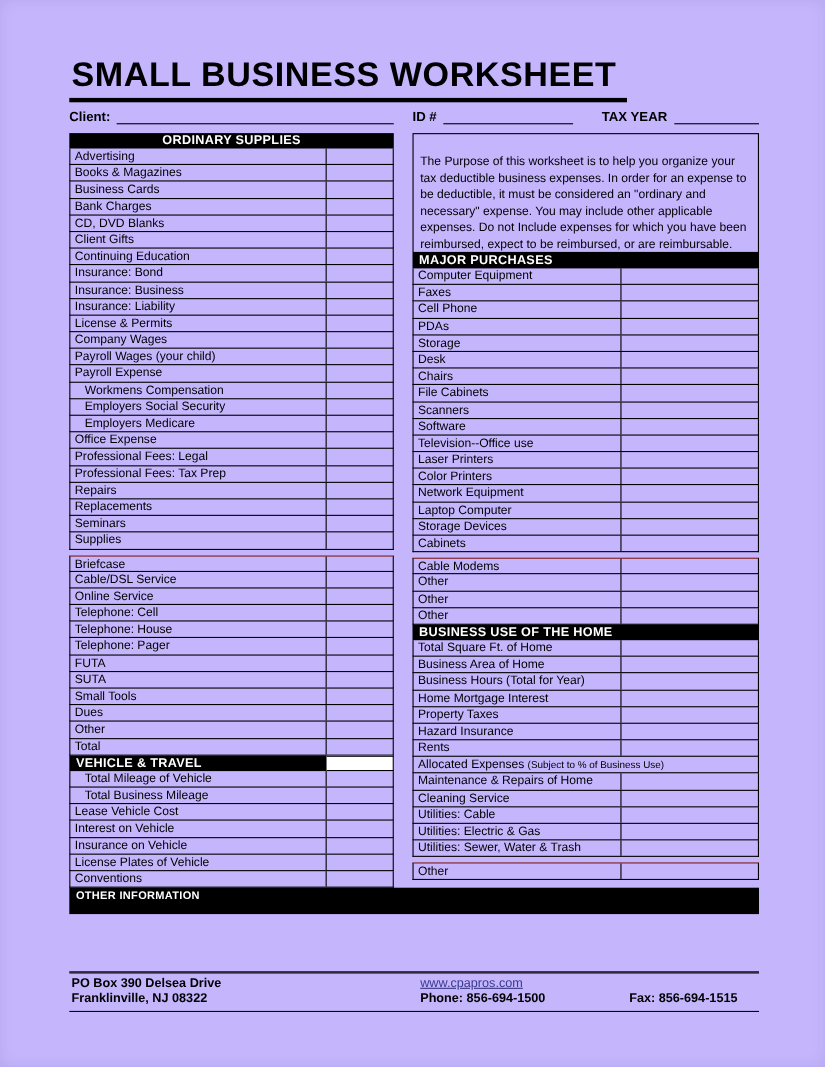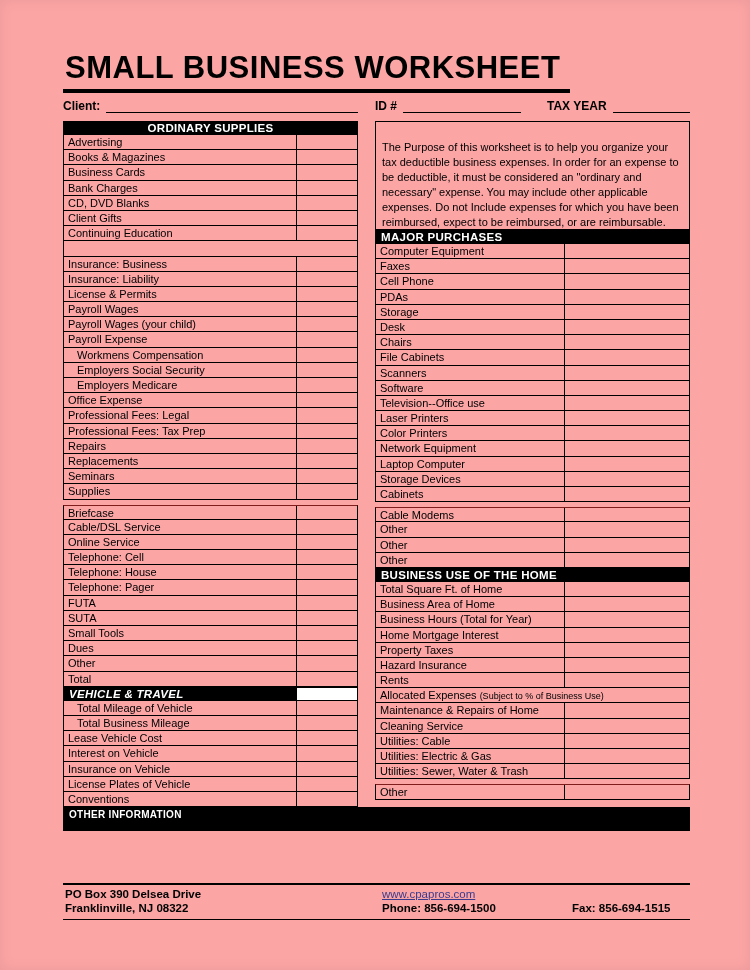--- a/index.html
+++ b/index.html
@@ -1,19 +1,19 @@
 <!DOCTYPE html>
 <html><head>
 <meta charset="utf-8">
 <style>
   * { margin:0; padding:0; box-sizing:border-box; }
   html,body { background:#ffffff; }
   body { font-family:"Liberation Sans", sans-serif; color:#000; }
   .sheet {
-    width:750px; height:970px; position:relative; background:#fca5a5;
+    width:750px; height:970px; position:relative; background:#c4b5fd;
     box-shadow: inset 0 0 14px rgba(0,0,0,0.07);
     overflow:hidden;
   }
   .content { position:absolute; left:63px; top:50px; width:627px; }
 
   
   .title {
     font-size:31px; font-weight:bold; letter-spacing:0.5px;
     display:inline-block; border-bottom:4px solid #000; padding:0 10px 3px 2px;
   }
@@ -32,21 +32,21 @@
   .col-left { width:295px; }
   .col-right { flex:1; margin-left:17px; }
 
   
   .bar {
     background:#000; color:#fff; font-weight:bold; font-size:11.5px;
     height:14px; line-height:14px; padding:0 6px; letter-spacing:0.3px;
   }
   .bar.center { text-align:center; }
   .bar-row { display:flex; }
-  .bar-row .bar { flex:1;font-style:italic; }
+  .bar-row .bar { flex:1; }
   .bar-row .amt-empty { width:61px; border:1px solid #000; border-left:none; background:#fff; }
 
   
   .trow {
     display:flex; height:15.2px;
     border:1px solid #000; border-top:none;
     font-size:11px; line-height:13px;
   }
   .trow.gap-before { margin-top:5px; border-top:1px solid #7f1d1d; }
   .trow .lbl {
@@ -143,40 +143,41 @@
               <div class="lbl"><span>Client Gifts</span><span class="note"></span></div>
               <div class="amt"></div>
             </div>
 
             <div class="trow">
               <div class="lbl"><span>Continuing Education</span><span class="note"></span></div>
               <div class="amt"></div>
             </div>
 
             <div class="trow">
+              <div class="lbl"><span>Insurance: Bond</span><span class="note"></span></div>
               <div class="amt"></div>
             </div>
 
             <div class="trow">
               <div class="lbl"><span>Insurance: Business</span><span class="note"></span></div>
               <div class="amt"></div>
             </div>
 
             <div class="trow">
               <div class="lbl"><span>Insurance: Liability</span><span class="note"></span></div>
               <div class="amt"></div>
             </div>
 
             <div class="trow">
               <div class="lbl"><span>License &amp; Permits</span><span class="note"></span></div>
               <div class="amt"></div>
             </div>
 
             <div class="trow">
-              <div class="lbl"><span>Payroll Wages</span><span class="note"></span></div>
+              <div class="lbl"><span>Company Wages</span><span class="note"></span></div>
               <div class="amt"></div>
             </div>
 
             <div class="trow">
               <div class="lbl"><span>Payroll Wages (your child)</span><span class="note"></span></div>
               <div class="amt"></div>
             </div>
 
             <div class="trow">
               <div class="lbl"><span>Payroll Expense</span><span class="note"></span></div>

